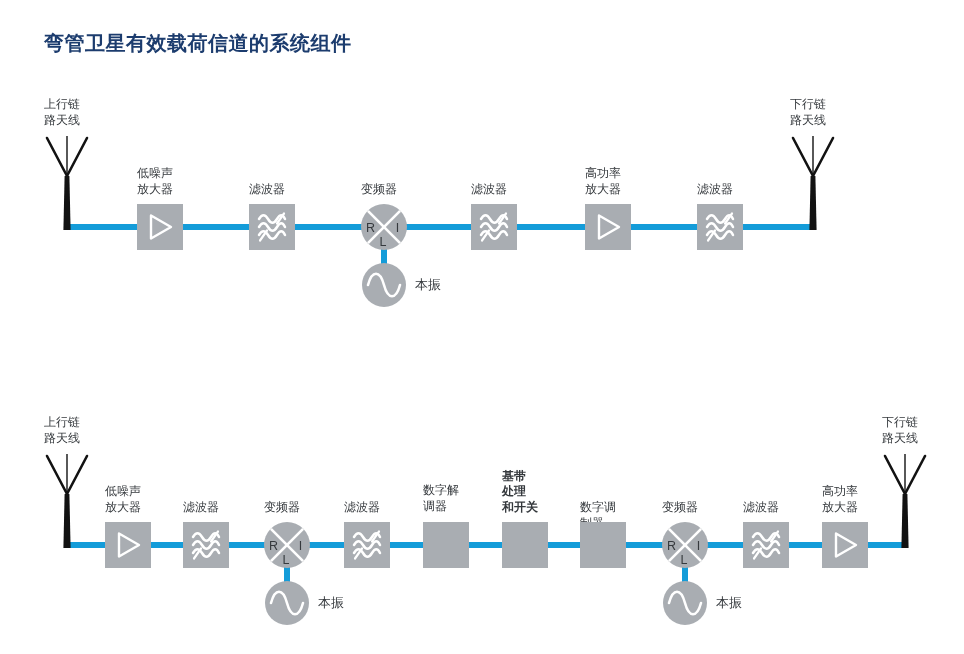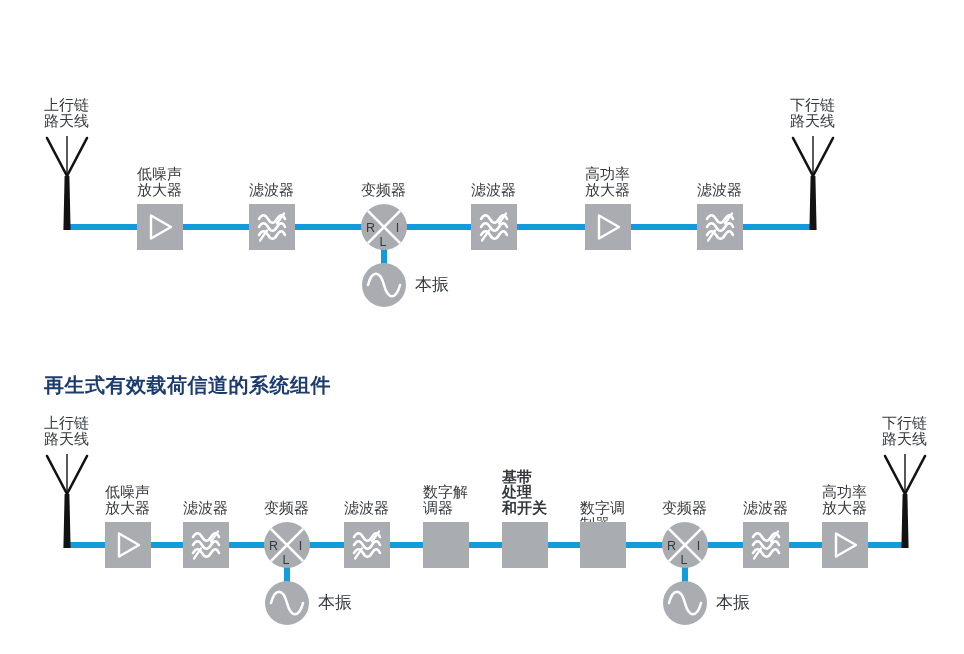--- a/index.html
+++ b/index.html
@@ -7,37 +7,35 @@
     position:relative;width:964px;height:654px;background:var(--bg,#fff);
     font-family:"Liberation Sans","DejaVu Sans",sans-serif;overflow:hidden;
   }
   .title{
     position:absolute;color:var(--navy,#1c3c6e);font-size:20px;font-weight:bold;
     line-height:26px;letter-spacing:.5px;white-space:nowrap;
   }
   .diagram{position:absolute;left:0;top:0;width:964px;height:654px;}
   .sigline{position:absolute;background:var(--accent,#149cd9);}
   .clabel{
-    position:absolute;font-size:15px;line-height:15.5px;color:var(--ink2,#35393d);
+    position:absolute;font-size:12px;line-height:15.5px;color:var(--ink2,#35393d);
     white-space:nowrap;text-align:left;
   }
   .cbox{position:absolute;width:46px;height:46px;background:var(--box,#a9adb2);}
   .cbox svg{display:block;}
   .compsvg,.antsvg{position:absolute;}
-  .lolabel{position:absolute;font-size:17px;line-height:16px;color:var(--ink2,#35393d);white-space:nowrap;}
+  .lolabel{position:absolute;font-size:13px;line-height:16px;color:var(--ink2,#35393d);white-space:nowrap;}
   .porttxt{font-size:12.5px;fill:var(--ink2,#44484d);font-family:"Liberation Sans","DejaVu Sans",sans-serif;}
 </style>
 </head>
 <body>
 
 <div id="stage" style="--bg: #ffffff; --accent: #149cd9; --box: #a9adb2; --navy: #1c3c6e; --ink2: #35393d; --ink: #121212;">
   <div class="title" style="left:44px;top:30px">
-  </div>
-  <div class="title" style="left:44px;top:372px">
-    <div>再生式有效载荷信道的系统组件</div>
+    <div>弯管卫星有效载荷信道的系统组件</div>
   </div>
   <div class="diagram">
       <div class="sigline" style="left: 67px; top: 224px; width: 746px; height: 6px;"></div>
       <div class="clabel" style="left: 44px; bottom: 526px;">
         <div>上行链</div>
         <div>路天线</div>
       </div>
       <svg class="antsvg" width="48" height="96" viewBox="0 0 48 96" style="left: 43px; top: 134px;">
         <line x1="24" y1="42" x2="4" y2="4" stroke="var(--ink)" stroke-width="2.6" stroke-linecap="round"></line>
         <line x1="24" y1="42" x2="44" y2="4" stroke="var(--ink)" stroke-width="2.6" stroke-linecap="round"></line>
@@ -181,21 +179,21 @@
       </div>
       <div class="cbox" style="left: 344px; top: 522px;">
         <svg width="46" height="46" viewBox="0 0 46 46">
           <path d="M10 15 q4.5 -7.5 9 0 t 9 0 t 8 0" fill="none" stroke="#fff" stroke-width="2.5" stroke-linecap="round"></path>
           <path d="M10 23 q4.5 -7.5 9 0 t 9 0 t 8 0" fill="none" stroke="#fff" stroke-width="2.5" stroke-linecap="round"></path>
           <path d="M10 31 q4.5 -7.5 9 0 t 9 0 t 8 0" fill="none" stroke="#fff" stroke-width="2.5" stroke-linecap="round"></path>
           <line x1="28" y1="19.5" x2="35" y2="9.5" stroke="#fff" stroke-width="2.2" stroke-linecap="round"></line>
           <line x1="11" y1="36.5" x2="18" y2="26.5" stroke="#fff" stroke-width="2.2" stroke-linecap="round"></line>
         </svg>
       </div>
-      <div class="clabel" style="left: 423px; bottom: 139px;">
+      <div class="clabel" style="left: 423px; bottom: 139px; font-family: Liberation Mono, monospace;">
         <div>数字解</div>
         <div>调器</div>
       </div>
       <div class="cbox" style="left: 423px; top: 522px;"></div>
       <div class="clabel" style="left: 502px; bottom: 139px; font-weight: bold;">
         <div>基带</div>
         <div>处理</div>
         <div>和开关</div>
       </div>
       <div class="cbox" style="left: 502px; top: 522px;"></div>

